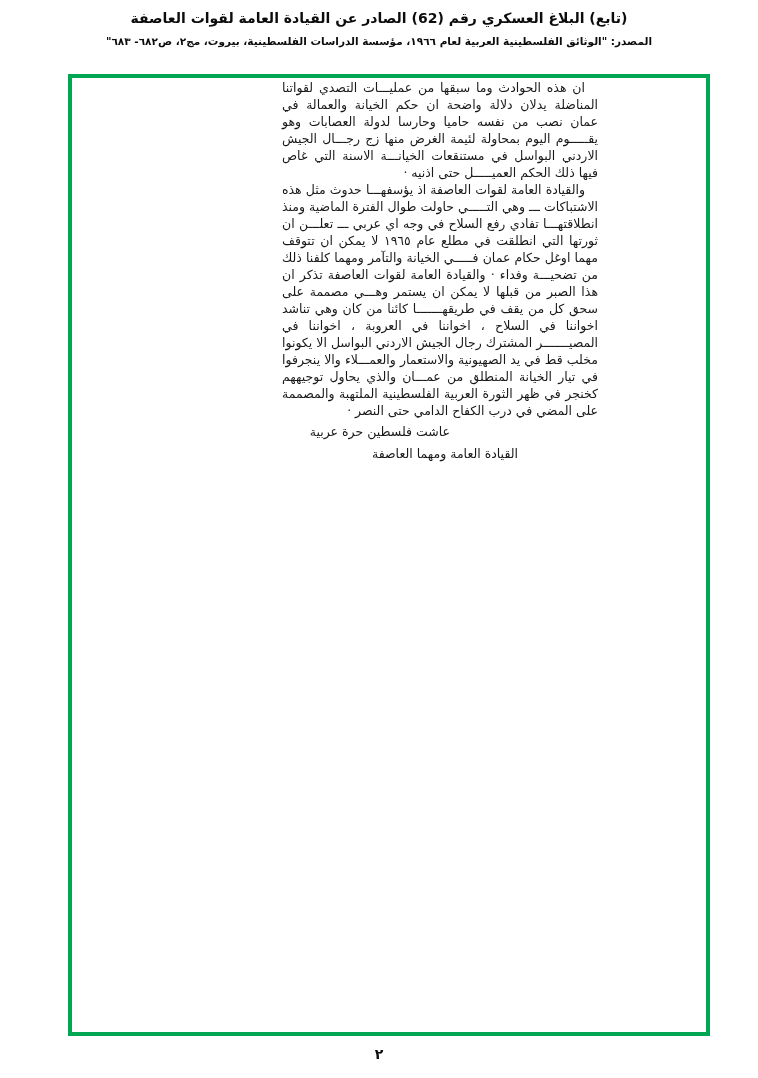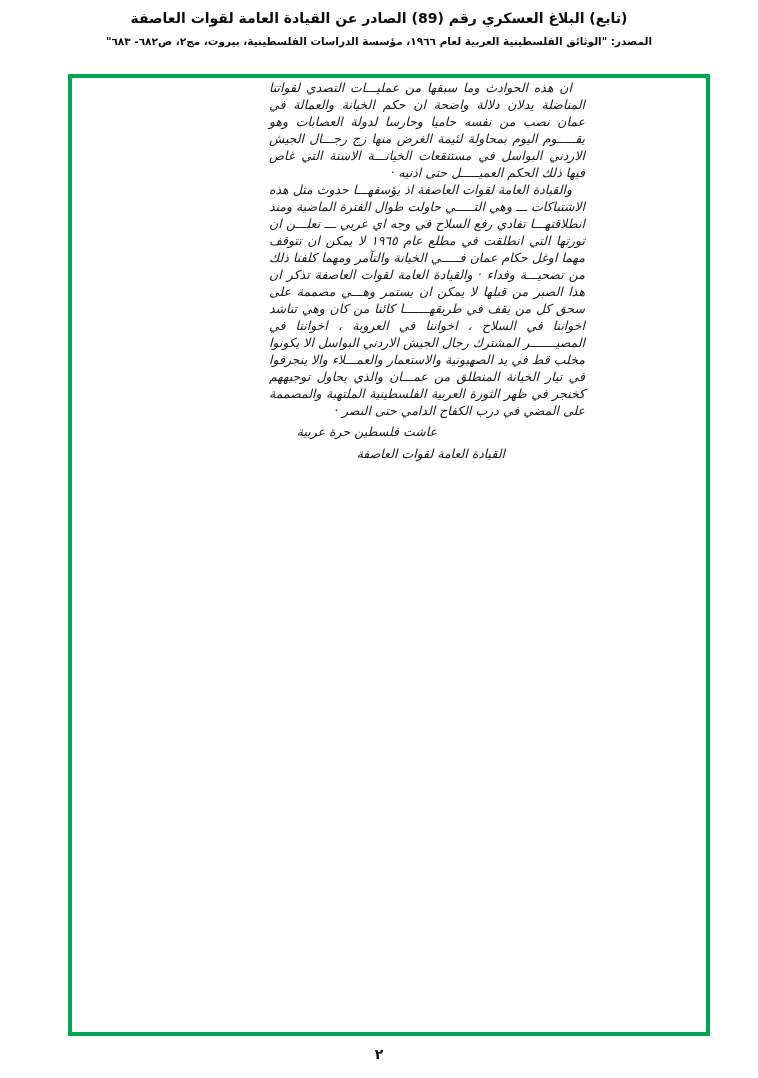--- a/index.html
+++ b/index.html
@@ -47,28 +47,27 @@
     top: 74px;
     width: 634px;
     height: 954px;
     border: 4px solid #00a651;
     background: #ffffff;
   }
   
   .content {
     position: absolute;
     top: 79px;
-    right: 173px;
+    right: 160px;
     width: 316px;
     direction: rtl;
     text-align: justify;
     font-size: 12.5px;
     line-height: 17px;
     color: #191919;
-    font-style: italic;
   }
   .content p {
     margin: 0;
     text-indent: 13px;
   }
   .closing {
     margin-top: 4px;
     direction: rtl;
   }
   .closing-line {
@@ -95,31 +94,31 @@
     font-weight: 700;
     color: #0c0c0c;
   }
 </style>
 </head>
 <body>
 
 <div class="page">
 
   <div class="header">
-    <div class="doc-title">(تابع) البلاغ العسكري رقم (89) الصادر عن القيادة العامة لقوات العاصفة</div>
+    <div class="doc-title">(تابع) البلاغ العسكري رقم (62) الصادر عن القيادة العامة لقوات العاصفة</div>
     <div class="doc-source">المصدر: "الوثائق الفلسطينية العربية لعام ١٩٦٦، مؤسسة الدراسات الفلسطينية، بيروت، مج٢، ص٦٨٢- ٦٨٣"</div>
   </div>
 
   <div class="frame" style="border-color: rgb(0, 166, 81);"></div>
 
   <div class="content">
     <p>ان هذه الحوادث وما سبقها من عمليـــات التصدي لقواتنا المناضلة يدلان دلالة واضحة ان حكم الخيانة والعمالة في عمان نصب من نفسه حاميا وحارسا لدولة العصابات وهو يقـــــوم اليوم بمحاولة لئيمة الغرض منها زج رجـــال الجيش الاردني البواسل في مستنقعات الخيانـــة الاسنة التي غاص فيها ذلك الحكم العميـــــل حتى اذنيه ·</p>
     <p>والقيادة العامة لقوات العاصفة اذ يؤسفهـــا حدوث مثل هذه الاشتباكات ـــ وهي التـــــي حاولت طوال الفترة الماضية ومنذ انطلاقتهـــا تفادي رفع السلاح في وجه اي عربي ـــ تعلـــن ان ثورتها التي انطلقت في مطلع عام ١٩٦٥ لا يمكن ان تتوقف مهما اوغل حكام عمان فـــــي الخيانة والتآمر ومهما كلفنا ذلك من تضحيـــة وفداء · والقيادة العامة لقوات العاصفة تذكر ان هذا الصبر من قبلها لا يمكن ان يستمر وهـــي مصممة على سحق كل من يقف في طريقهـــــــا كائنا من كان وهي تناشد اخواننا في السلاح ، اخواننا في العروبة ، اخواننا في المصيـــــــر المشترك رجال الجيش الاردني البواسل الا يكونوا مخلب قط في يد الصهيونية والاستعمار والعمـــلاء والا ينجرفوا في تيار الخيانة المنطلق من عمـــان والذي يحاول توجيههم كخنجر في ظهر الثورة العربية الفلسطينية الملتهبة والمصممة على المضي في درب الكفاح الدامي حتى النصر ·</p>
 
     <div class="closing">
       <div class="closing-line closing-line-1">عاشت فلسطين حرة عربية</div>
-      <div class="signature-line">القيادة العامة لقوات العاصفة</div>
+      <div class="signature-line">القيادة العامة ومهما العاصفة</div>
     </div>
   </div>
 
   <div class="page-number">٢</div>
 
 </div>
 
 </body></html>

